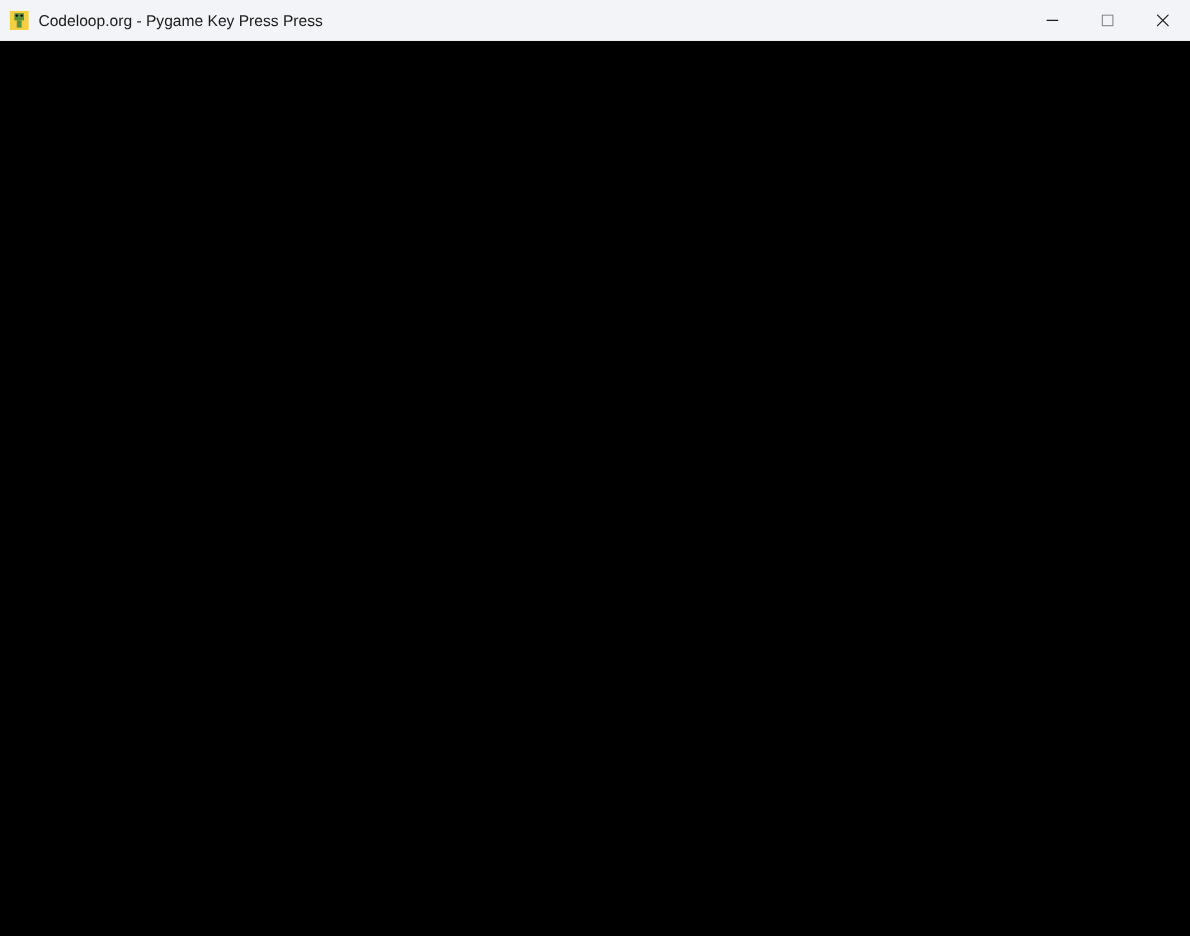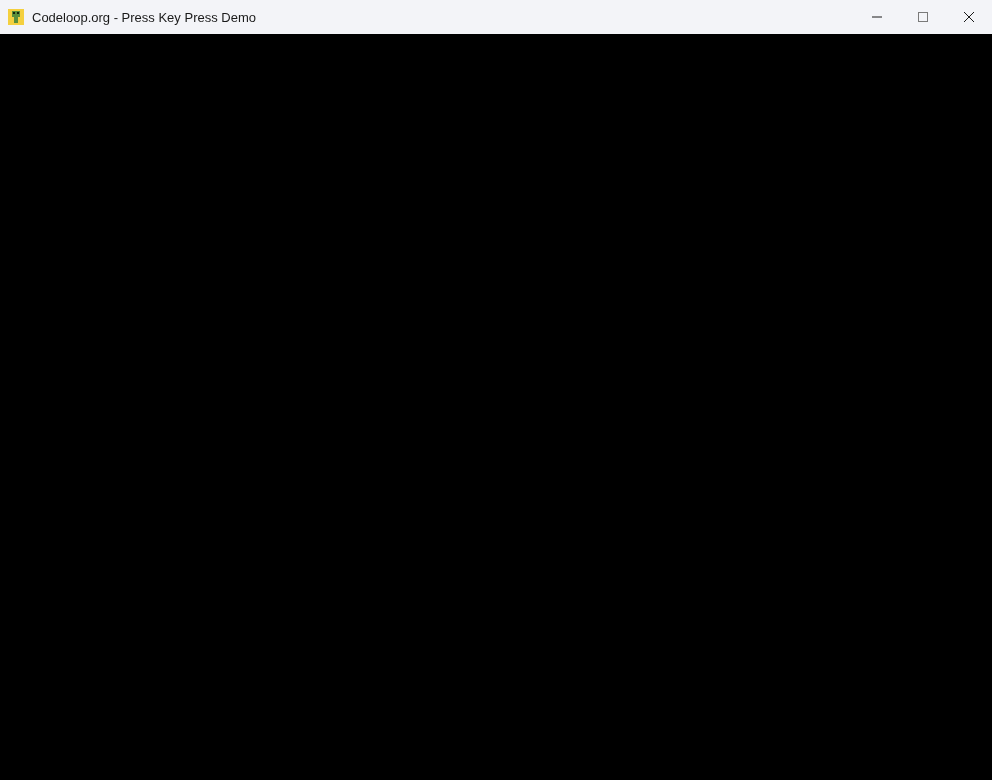--- a/index.html
+++ b/index.html
@@ -78,21 +78,21 @@
   <div class="titlebar">
     <span class="app-icon">
       <svg viewBox="0 0 16 16">
         <rect x="0" y="0" width="16" height="16" fill="#f4d03f"></rect>
         <rect x="4" y="2" width="8" height="6" fill="#5a8f3c"></rect>
         <rect x="6" y="8" width="4" height="6" fill="#5a8f3c"></rect>
         <circle cx="6" cy="4" r="1" fill="#000"></circle>
         <circle cx="10" cy="4" r="1" fill="#000"></circle>
       </svg>
     </span>
-    <span class="title-text">Codeloop.org - Press Key Press Demo</span>
+    <span class="title-text">Codeloop.org - Pygame Key Press Press</span>
     <div class="window-controls">
       <button class="win-btn minimize" aria-label="Minimize">
         <svg viewBox="0 0 10 10">
           <line x1="0" y1="5" x2="10" y2="5"></line>
         </svg>
       </button>
       <button class="win-btn maximize" aria-label="Maximize">
         <svg viewBox="0 0 10 10">
           <rect x="0.5" y="0.5" width="9" height="9"></rect>
         </svg>

